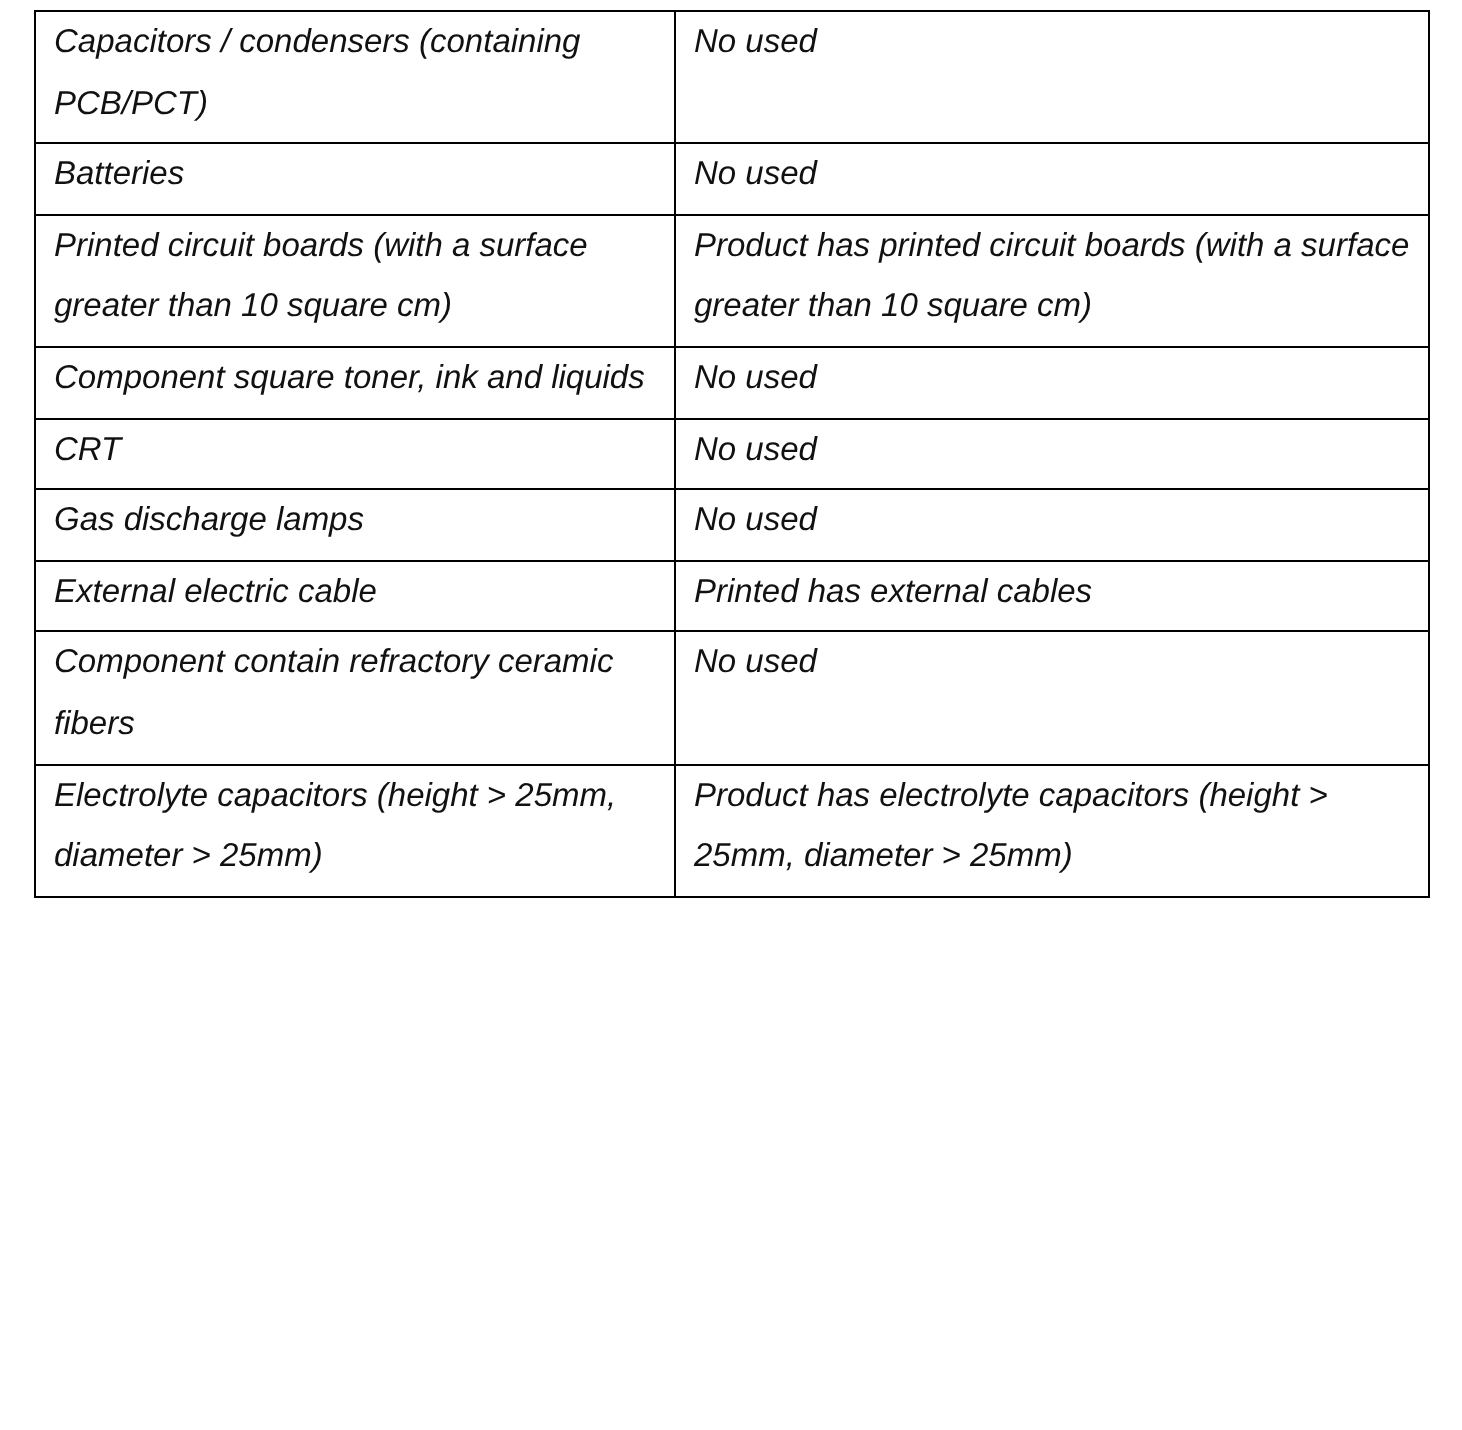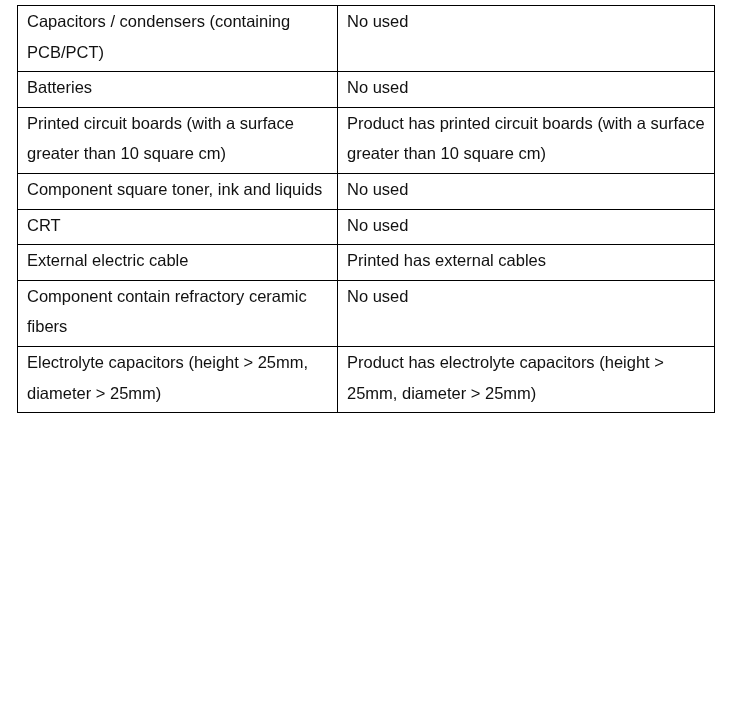--- a/index.html
+++ b/index.html
@@ -12,21 +12,21 @@
     font-size:16.5px;
     color:#111;
   }
   td {
     border:1.5px solid #000;
     vertical-align:top;
     padding:4px 9px 5px 9px;
     line-height:30.6px;
   }
   td.c1 { width:301px; }
-  td > span { display:block; margin-top:-4px; margin-bottom:-1px; }
+  td > span { display:block; margin-top:-4px; margin-bottom:-1px;font-style:italic; }
 </style>
 </head>
 <body>
 
 <table>
   <tbody>
     <tr>
       <td class="c1">
           <span>Capacitors / condensers (containing PCB/PCT)</span>
         </td>
@@ -61,20 +61,28 @@
     <tr>
       <td class="c1">
           <span>CRT</span>
         </td>
       <td>
           <span>No used</span>
         </td>
     </tr>
     <tr>
       <td class="c1">
+          <span>Gas discharge lamps</span>
+        </td>
+      <td>
+          <span>No used</span>
+        </td>
+    </tr>
+    <tr>
+      <td class="c1">
           <span>External electric cable</span>
         </td>
       <td>
           <span>Printed has external cables</span>
         </td>
     </tr>
     <tr>
       <td class="c1">
           <span>Component contain refractory ceramic fibers</span>
         </td>

